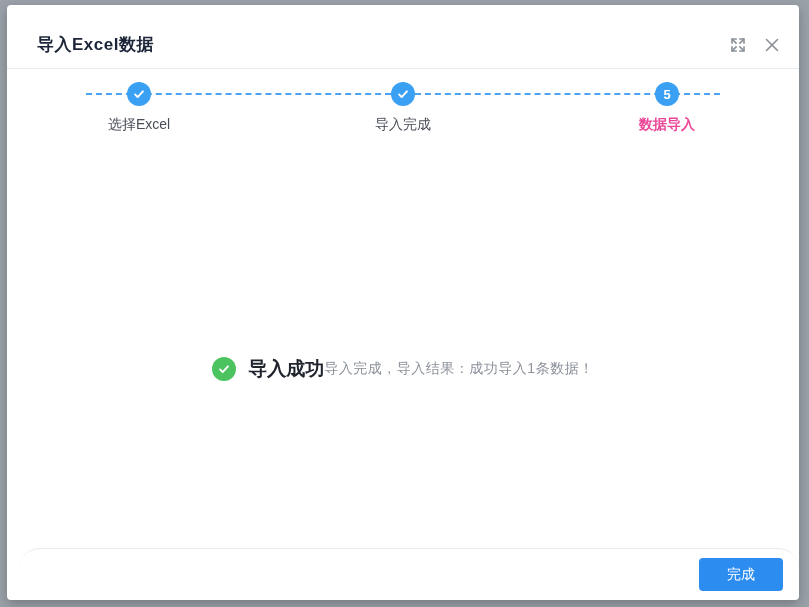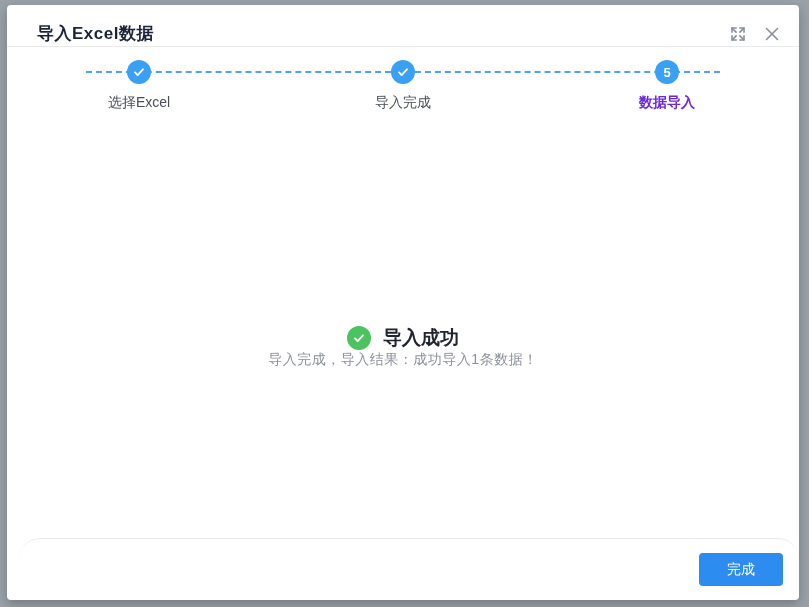--- a/index.html
+++ b/index.html
@@ -16,21 +16,21 @@
     left: 7px; top: 5px;
     width: 792px; height: 595px;
     background: #ffffff;
     border-radius: 4px;
     box-shadow: 0 4px 12px rgba(0,0,0,.25);
     overflow: hidden;
   }
 
   
   .modal-header {
-    height: 42px;
+    height: 64px;
     display: flex; align-items: center;
     padding: 16px 18px 0 30px;
     border-bottom: 1px solid #e8eaec;
   }
   .modal-title {
     font-size: 17px; font-weight: bold; color: #1c2438;
     letter-spacing: .5px;
   }
   .header-actions {
     margin-left: auto;
@@ -61,26 +61,26 @@
     background: #3aa0f4;
     display: flex; align-items: center; justify-content: center;
     color: #ffffff; font-size: 13px; font-weight: bold;
     position: relative; z-index: 1;
   }
   .step-dot svg { display: block; }
   .step-label {
     margin-top: 10px;
     font-size: 14px; color: #4a4e57;
   }
-  .step.active .step-label { color: #6d28d9; font-weight: bold; }
+  .step.active .step-label { color: #ec4899; font-weight: bold; }
 
   
   .modal-body {
     height: 398px;
-    display: flex; flex-direction: column;
+    display: flex; flex-direction: row;
     align-items: center; justify-content: center;
     padding-top: 18px;
   }
   .result-title-row {
     display: flex; align-items: center; gap: 12px;
   }
   .success-dot {
     width: 24px; height: 24px; border-radius: 50%;
     background: #4bc45f;
     display: flex; align-items: center; justify-content: center;
@@ -90,21 +90,21 @@
   }
   .result-message {
     font-size: 14px; color: #8b909a;
     letter-spacing: .5px;
   }
 
   
   .modal-footer {
     position: absolute;
     left: 12px; right: 0; bottom: 0;
-    height: 62px;
+    height: 52px;
     border-top: 1px solid #e8eaec;
     display: flex; align-items: center; justify-content: flex-end;
     padding-right: 16px;
     background: #ffffff;
     border-radius: 21px;
   }
   .btn-primary {
     min-width: 84px; height: 33px;
     background: #2d8cf0;
     color: #ffffff;

